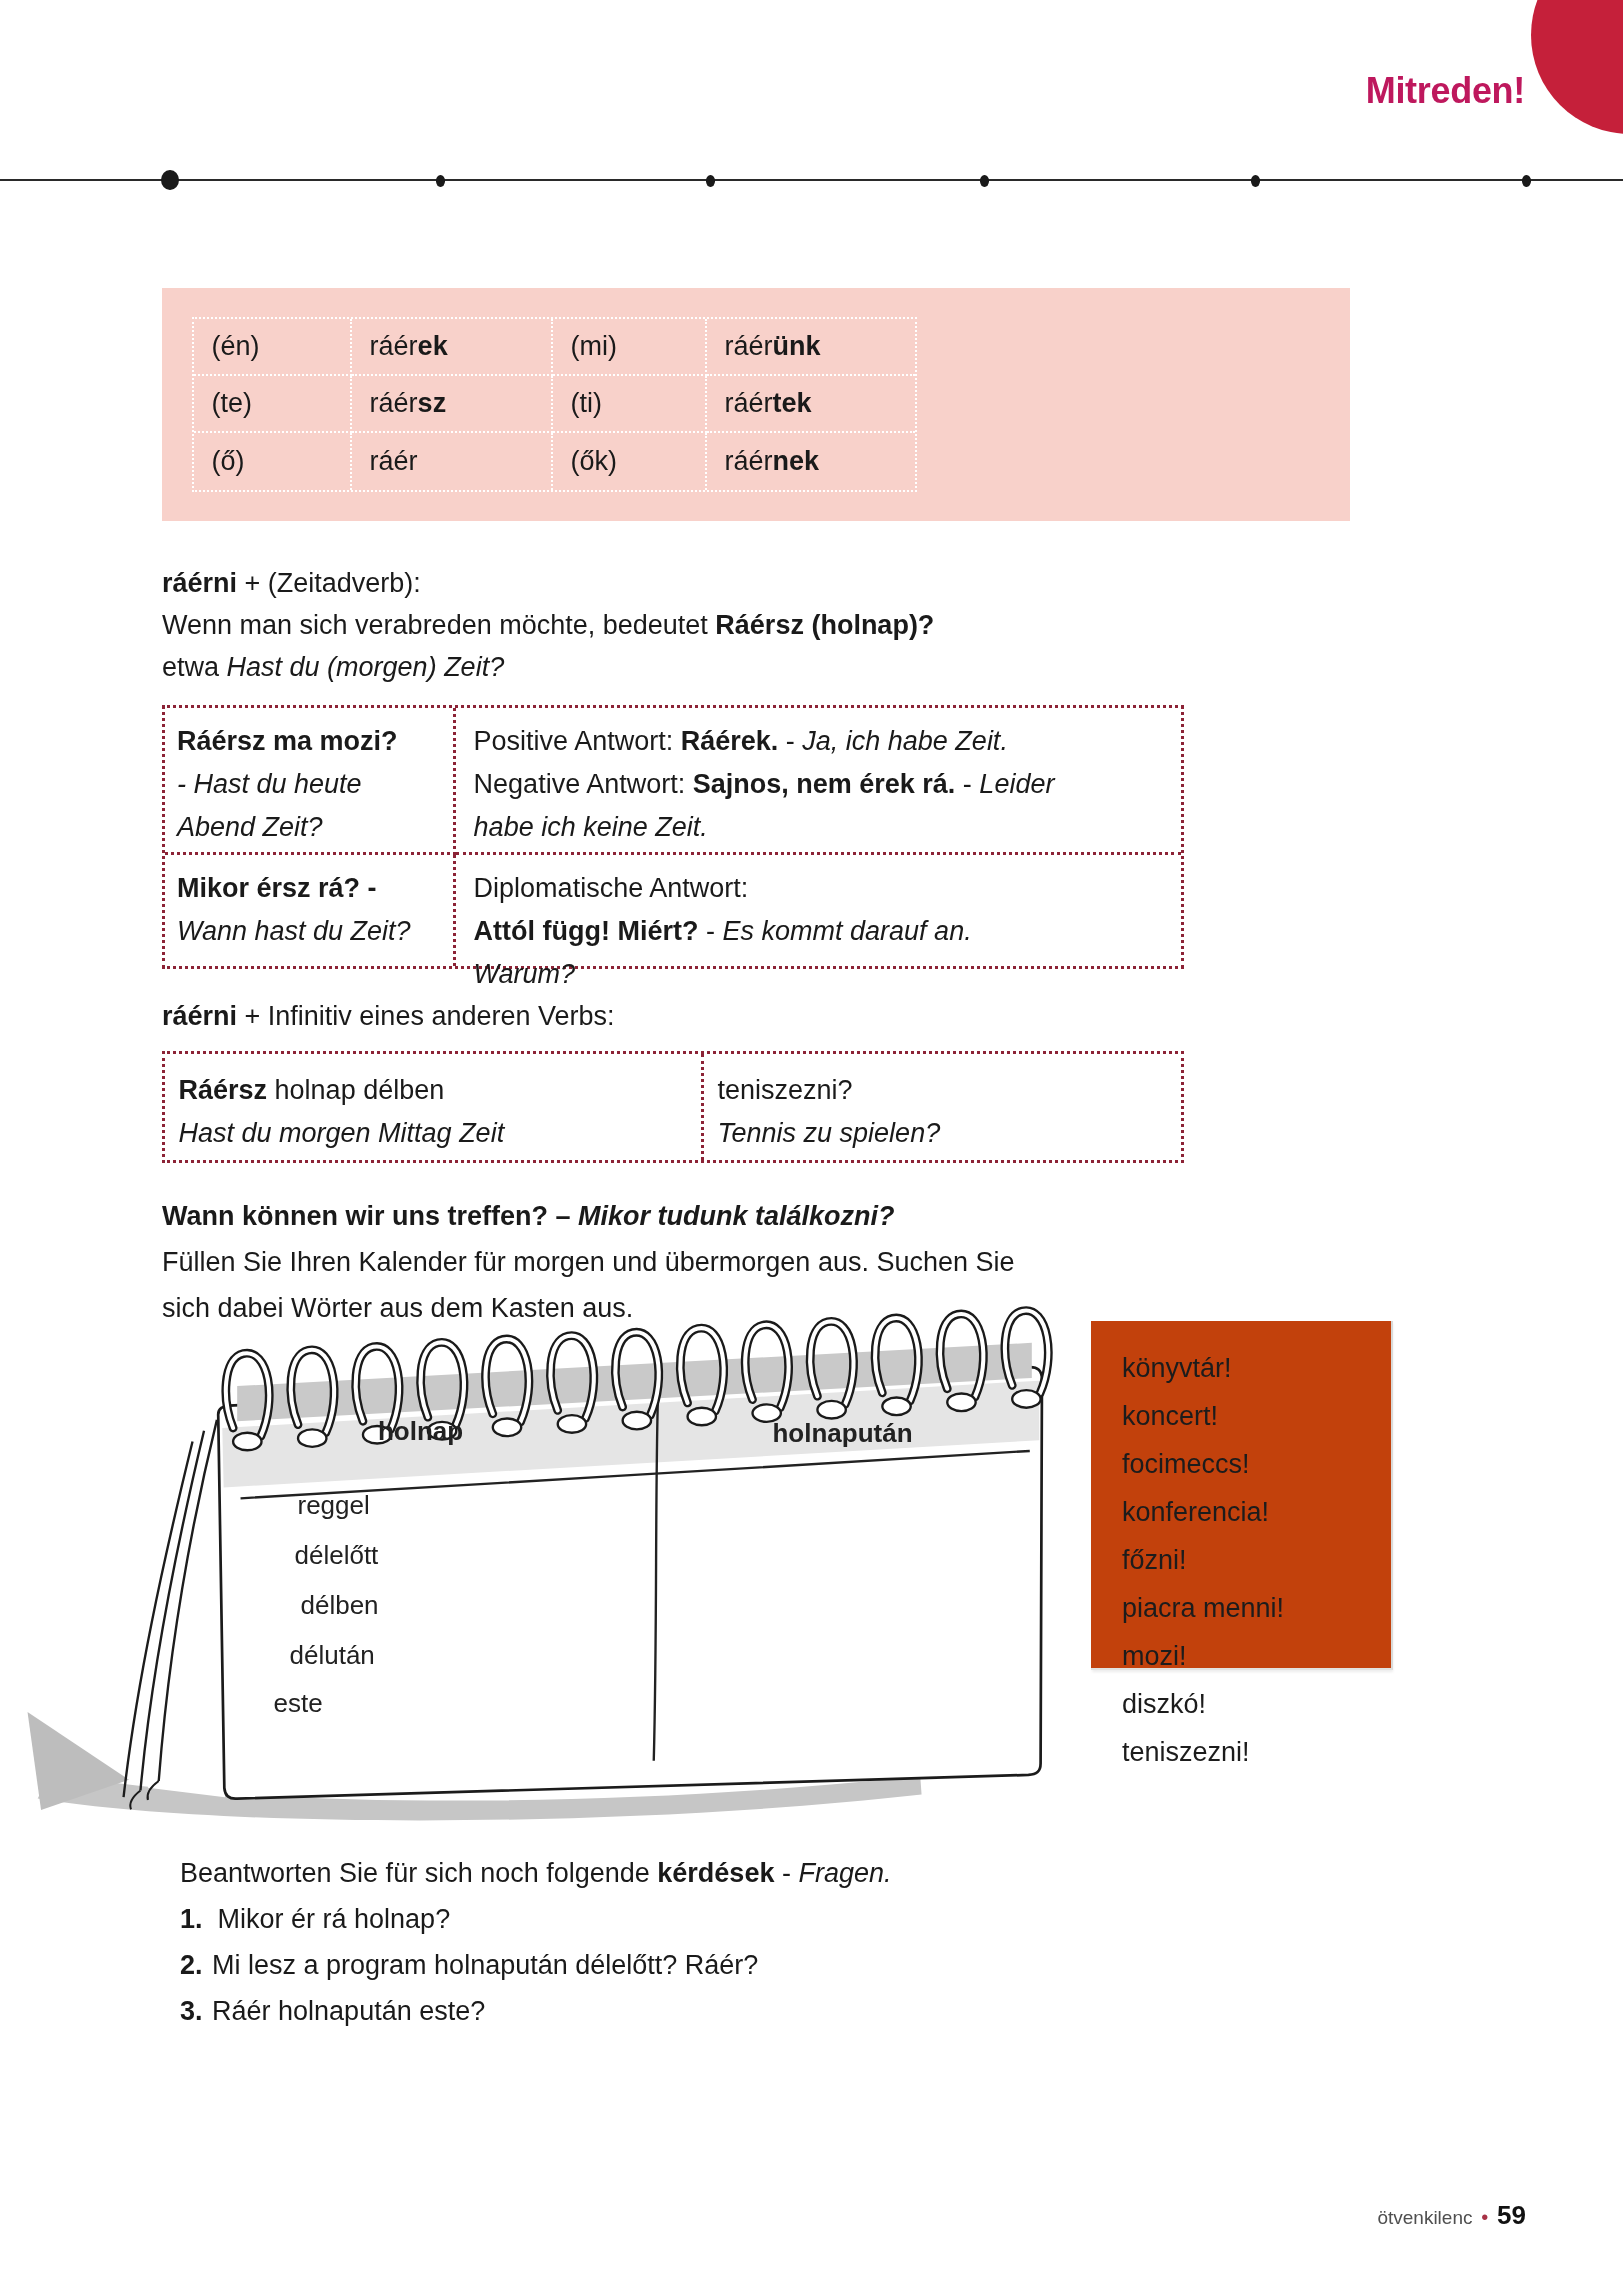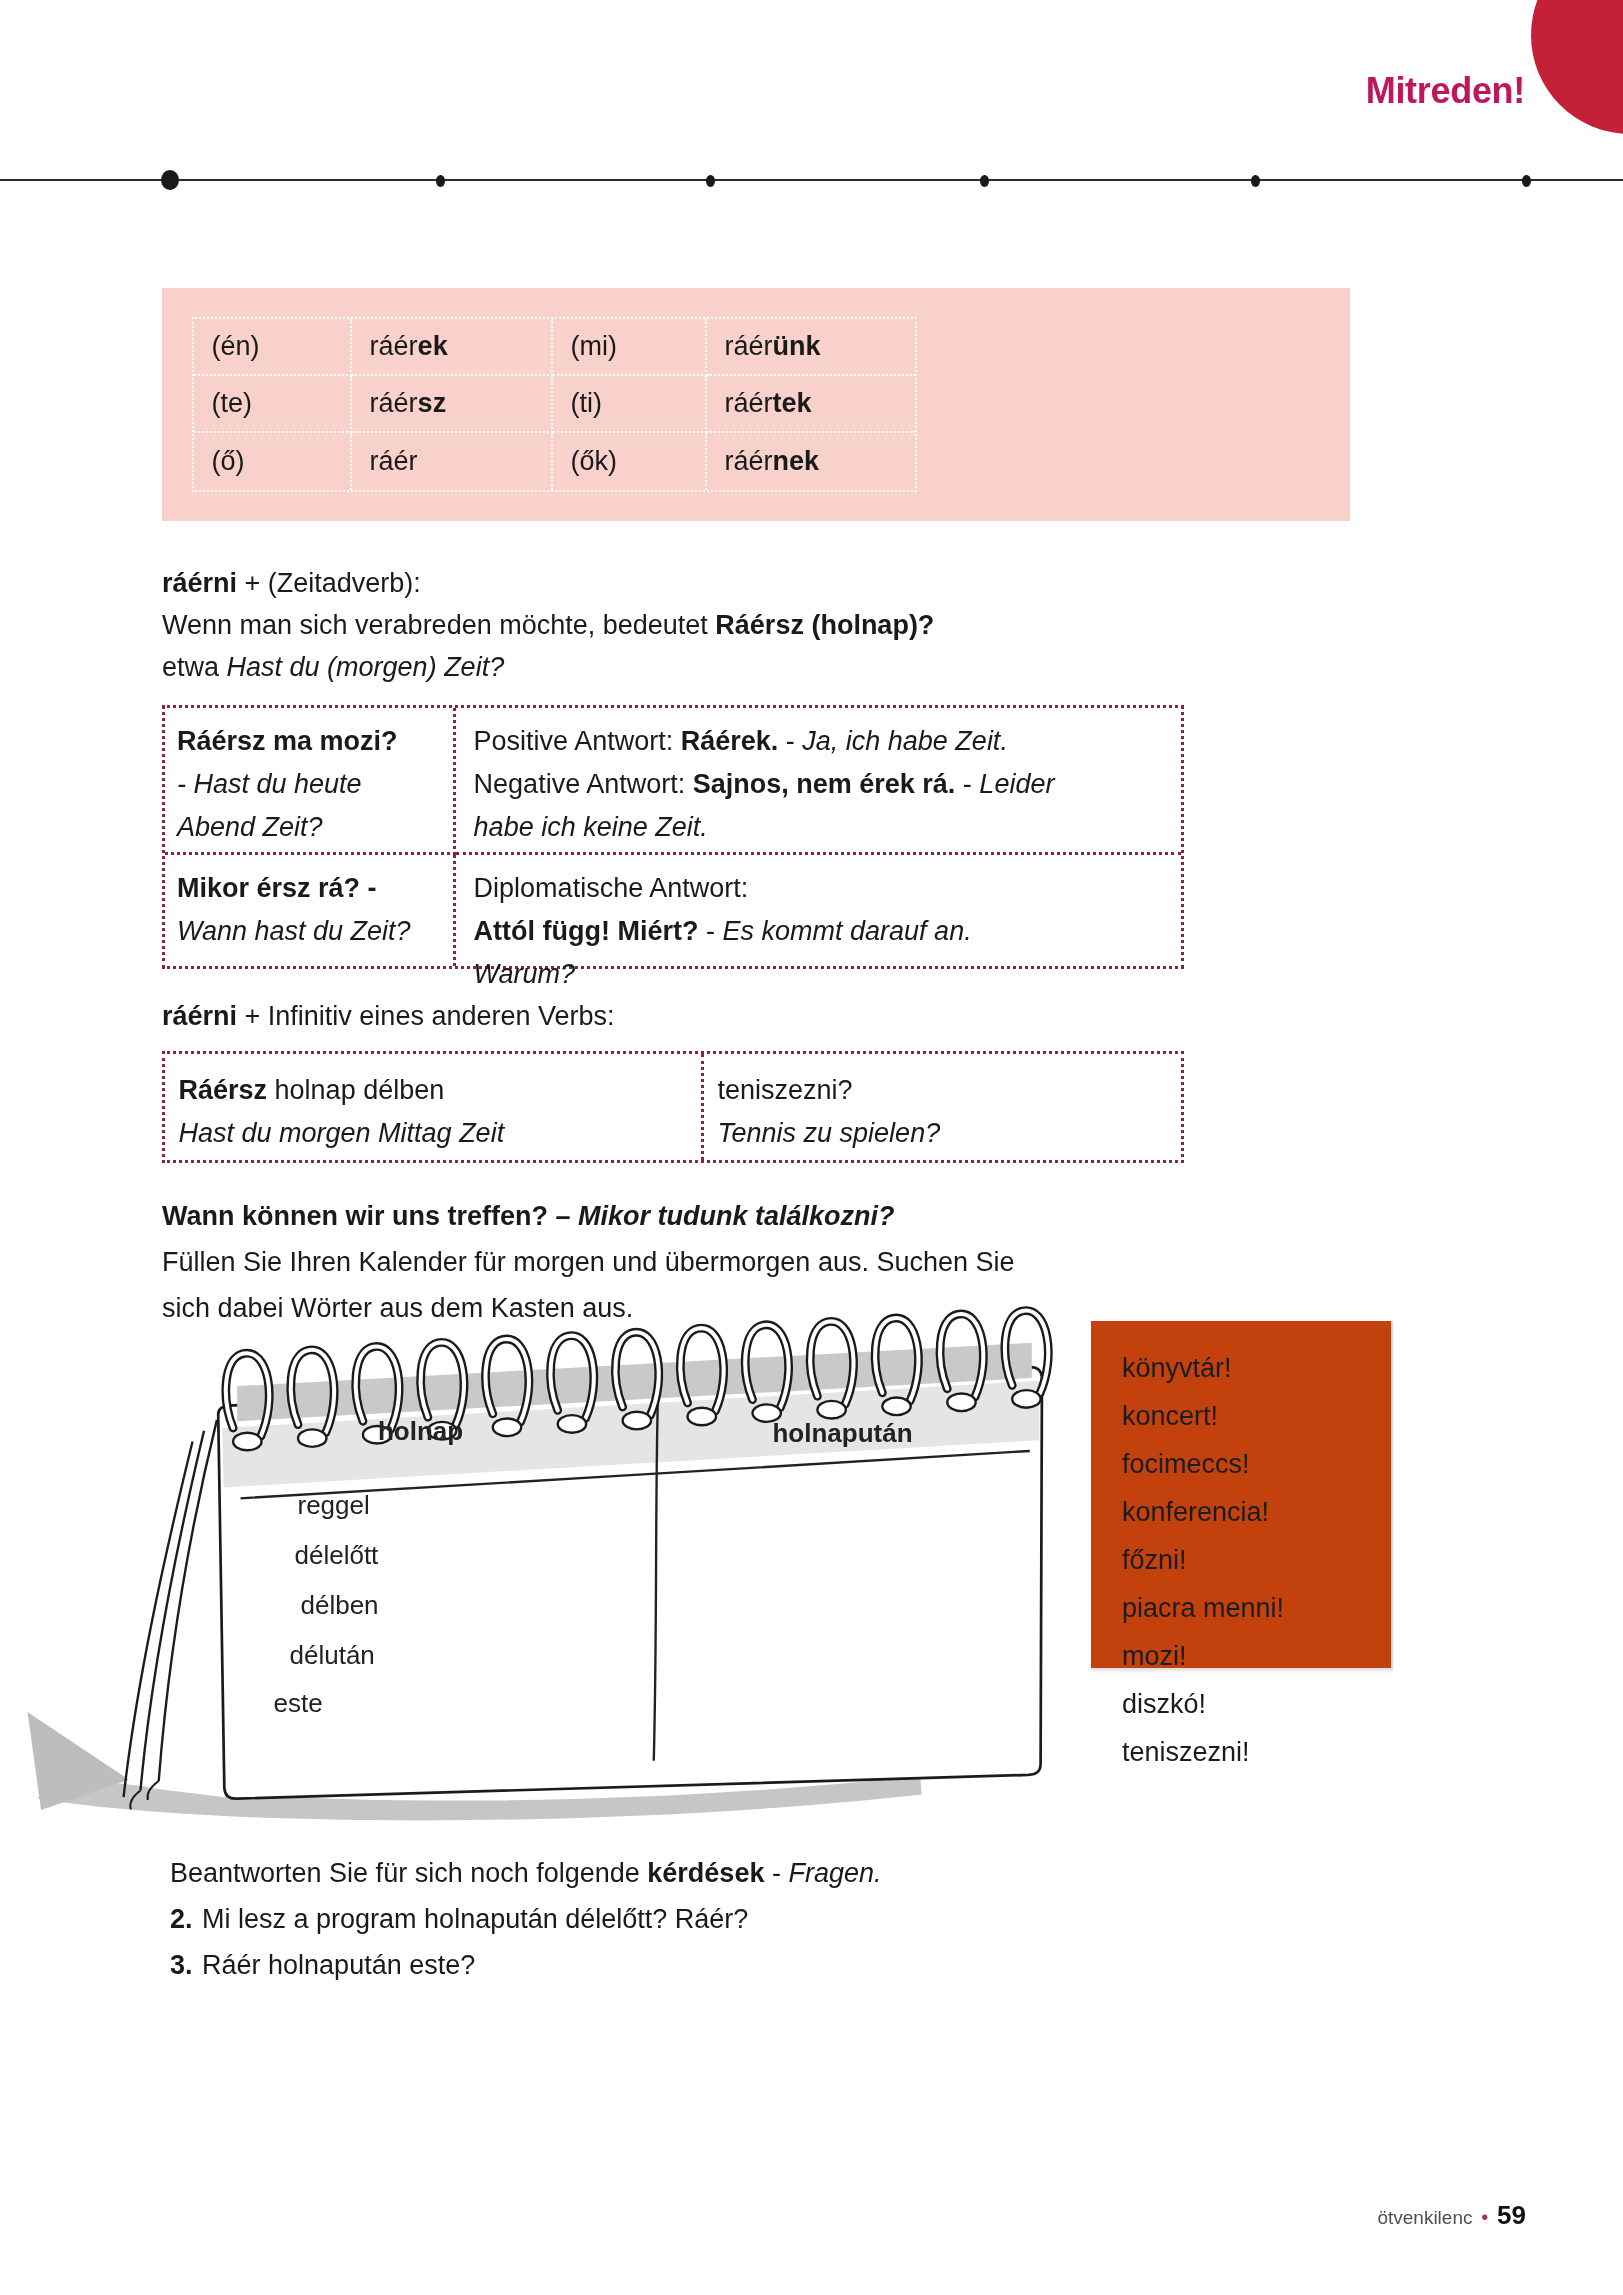--- a/index.html
+++ b/index.html
@@ -87,21 +87,21 @@
   .word-box {
     position:absolute; left:1091px; top:1321px; width:302px; height:349px;
     background:#c2410c;
     border-right:2.7px solid #dadad8; border-bottom:2.7px solid #e2e2e0;
     box-shadow:1.4px 2px 2.7px rgba(0,0,0,0.08);
     padding:23px 0 15px 31px;
   }
   .word-item { font-size:27px; line-height:48px; color:#1c1c1c; white-space:nowrap; }
 
   
-  .questions-block { position:absolute; left:170px; top:1850px; }
+  .questions-block { position:absolute; left:180px; top:1850px; }
   .questions-block .tline { line-height:46px; }
   .q-num { font-weight:bold; }
   .q-gap1 { display:inline-block; width:15px; }
   .q-gap  { display:inline-block; width:9.5px; }
 
   
   .footer {
     position:absolute; top:2200px; right:98px;
     display:flex; align-items:baseline; gap:8.8px; white-space:nowrap;
   }
@@ -282,20 +282,23 @@
     <div class="word-item">mozi!</div>
     <div class="word-item">diszkó!</div>
     <div class="word-item">teniszezni!</div>
   </div>
 
   <div class="questions-block">
     <div class="tline">
       <span>Beantworten Sie für sich noch folgende </span><span class="b">kérdések</span><span> - </span><span class="i">Fragen.</span>
     </div>
     <div class="tline">
+      <span class="q-num">1.</span><span class="q-gap1"></span><span>Mikor ér rá holnap?</span>
+    </div>
+    <div class="tline">
       <span class="q-num">2.</span><span class="q-gap"></span><span>Mi lesz a program holnapután délelőtt? Ráér?</span>
     </div>
     <div class="tline">
       <span class="q-num">3.</span><span class="q-gap"></span><span>Ráér holnapután este?</span>
     </div>
   </div>
 
   <div class="footer">
     <span class="footer-word">ötvenkilenc</span>
     <span class="footer-dot">•</span>

